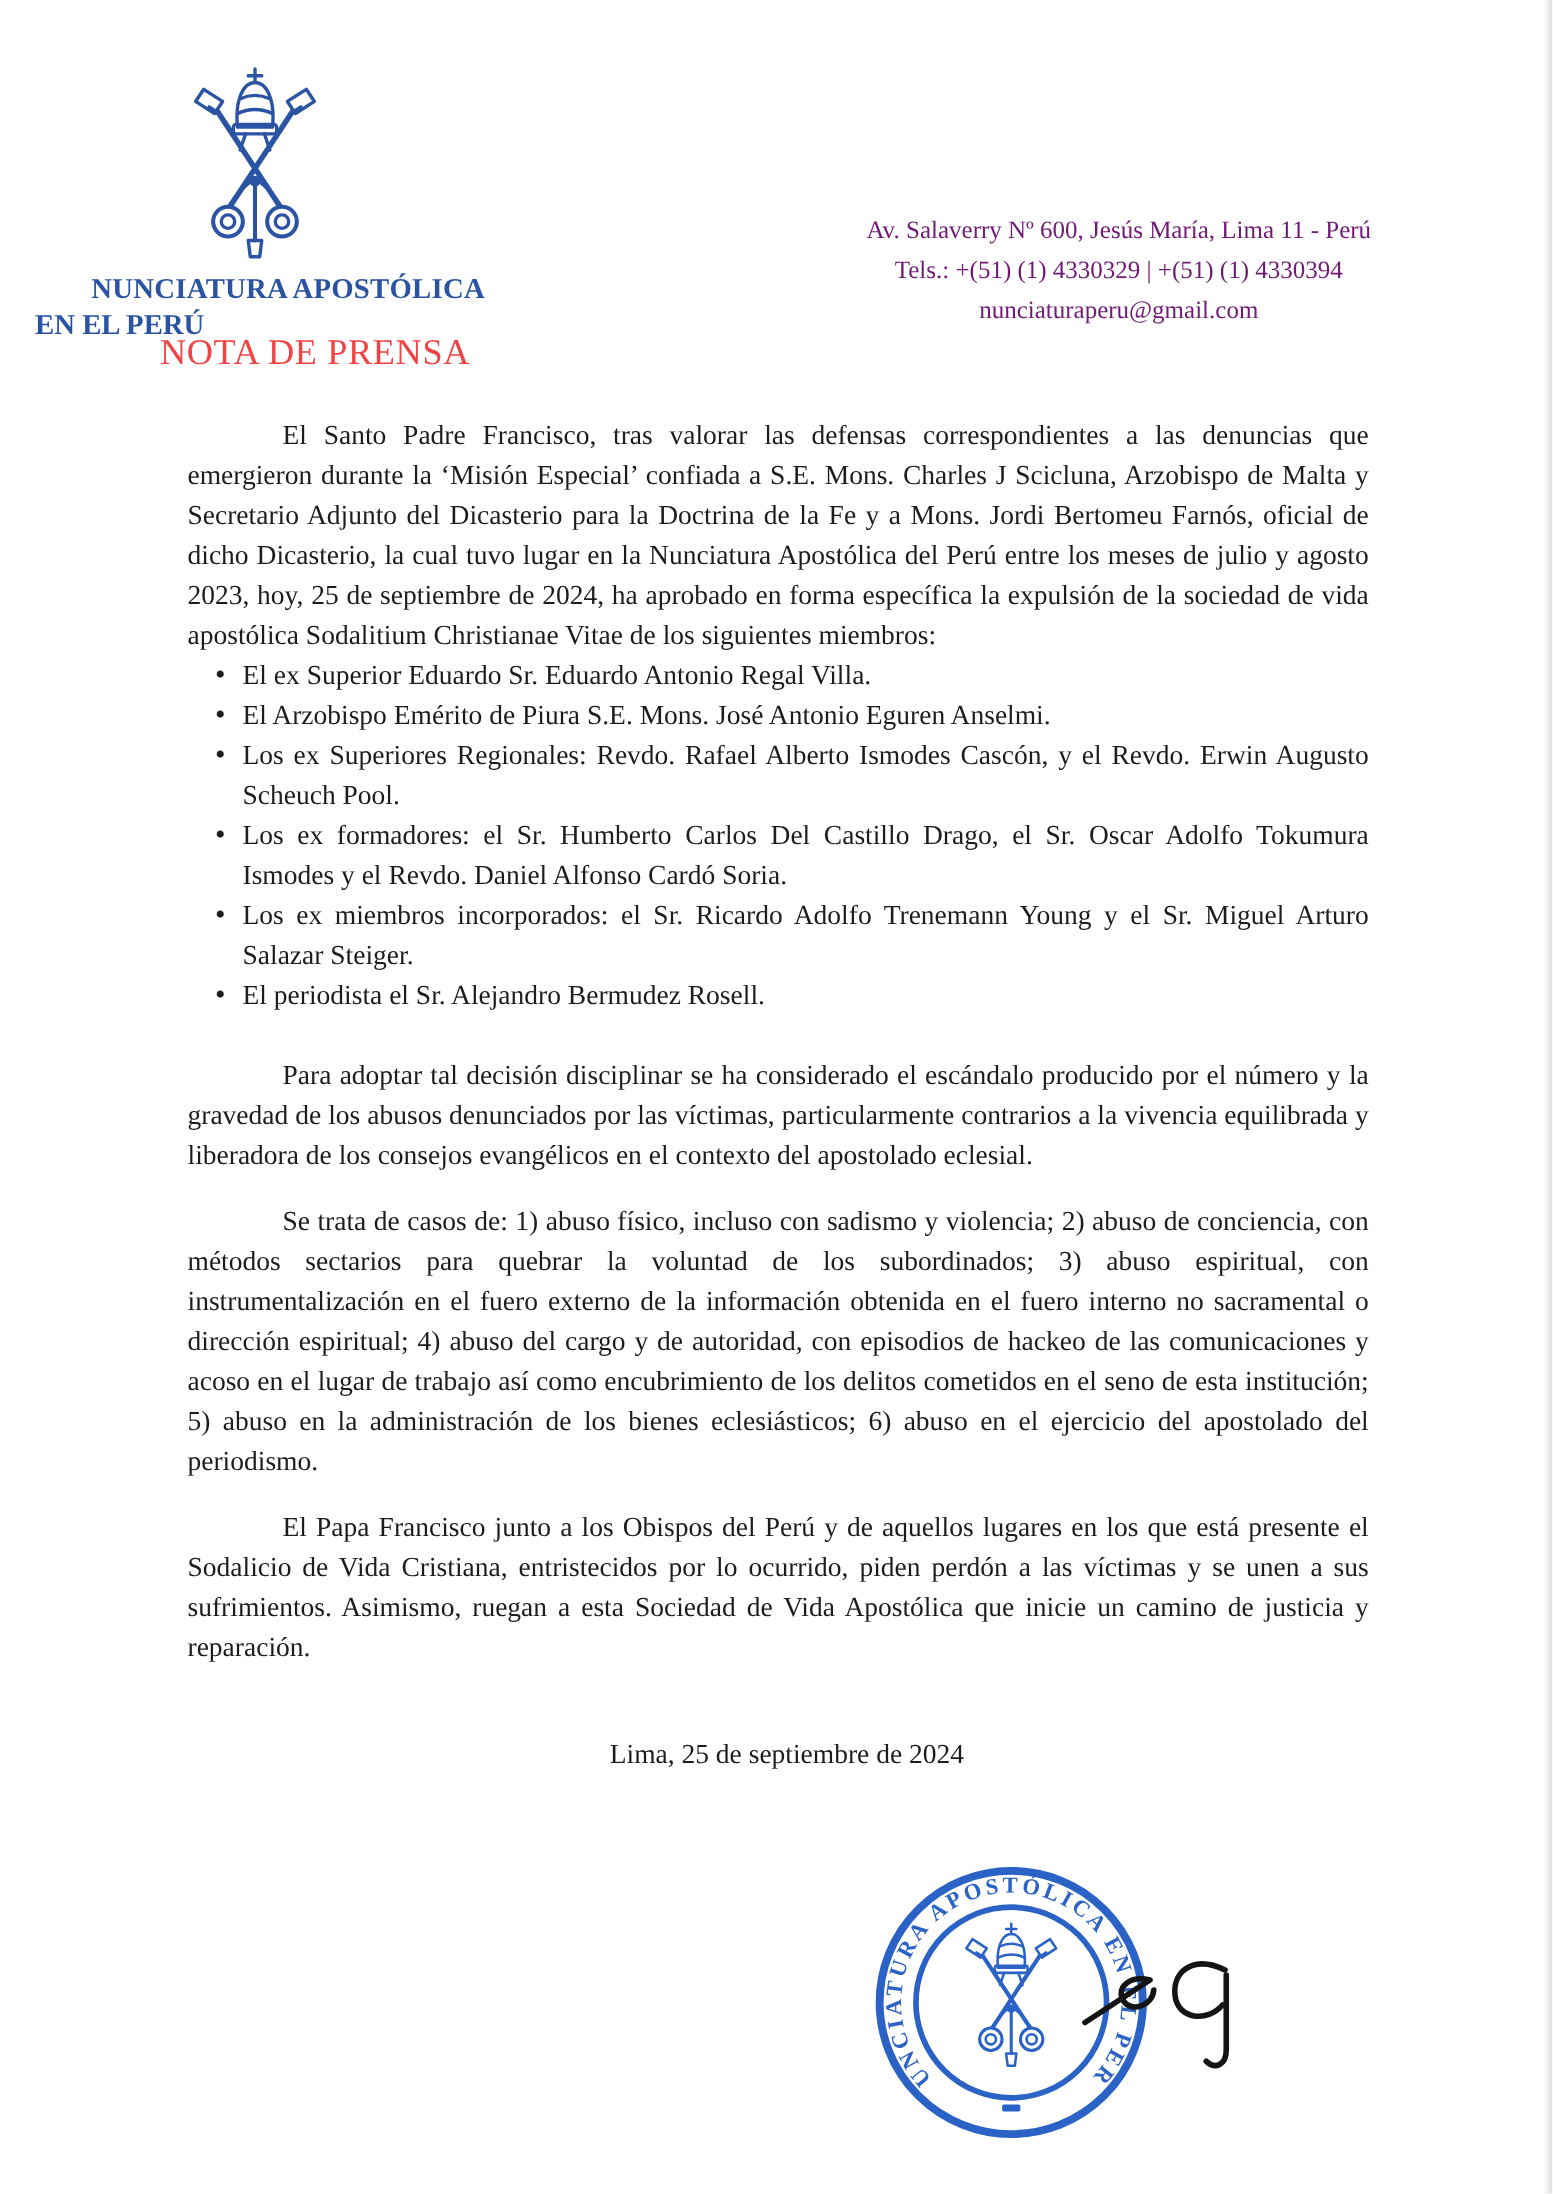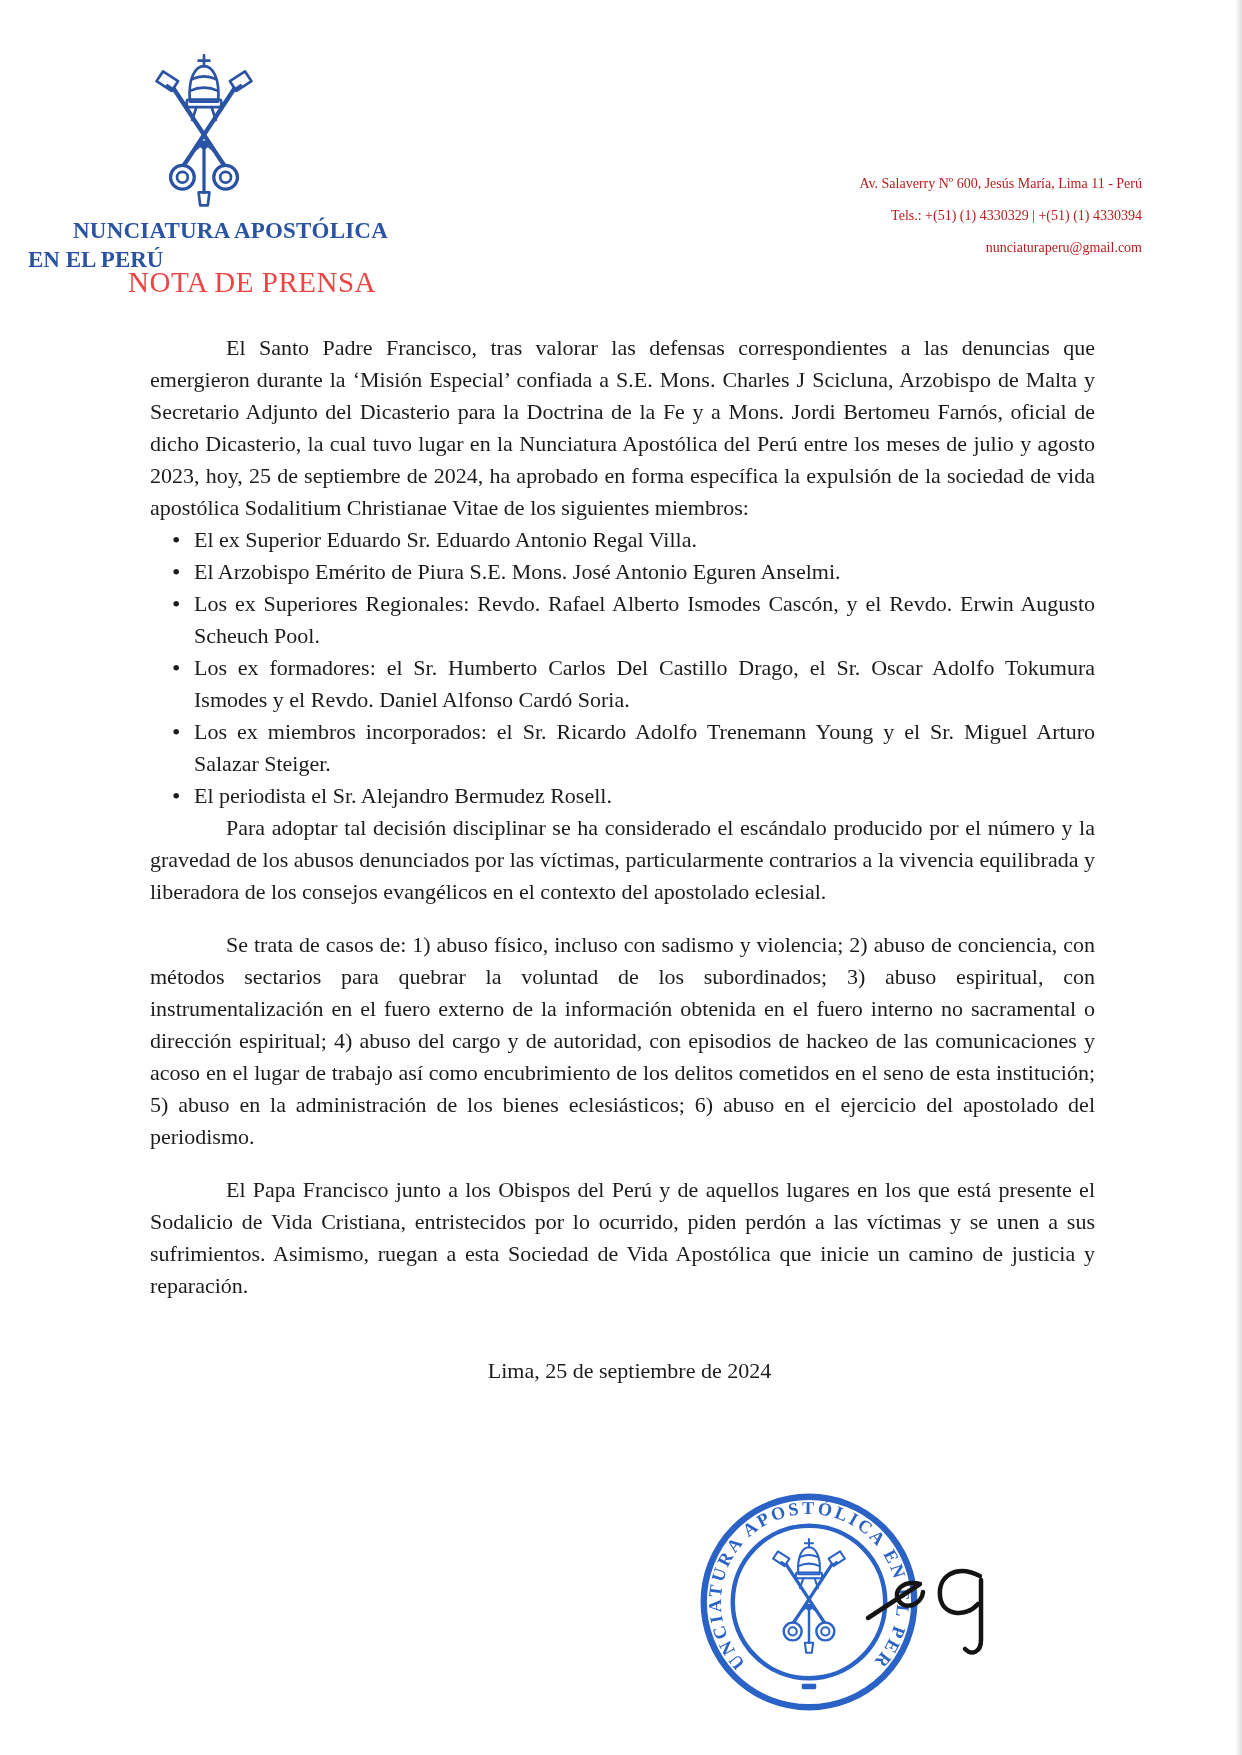--- a/index.html
+++ b/index.html
@@ -44,23 +44,23 @@
   .org-line2 {
     position: absolute;
     left: 28px; top: 247px; width: 360px;
     text-align: left;
     font-size: 23px; font-weight: bold;
     color: #2a54a3;
   }
   .contact {
     position: absolute;
     left: 648px; top: 168px; width: 494px;
-    text-align: right;
-    color: #b91c1c;
-    font-size: 14px;
+    text-align: center;
+    color: #701a75;
+    font-size: 20px;
     line-height: 32px;
   }
 
   
   .doc-title {
     position: absolute;
     left: 150px; top: 266px; width: 945px;
     transform: translateX(-22px);
     text-align: left;
     font-size: 29px;
@@ -74,21 +74,21 @@
     position: absolute;
     left: 150px; top: 332px; width: 945px;
     font-size: 22px;
     line-height: 32px;
     text-align: justify;
   }
   .content p {
     margin: 0;
     text-indent: 76px;
   }
-  .content p.gap-lg { }
+  .content p.gap-lg { margin-top: 32px; }
   .content p.gap-md { margin-top: 21px; }
 
   ul.members {
     list-style: none;
     margin: 0;
     padding: 0;
   }
   ul.members li {
     position: relative;
     padding-left: 44px;

